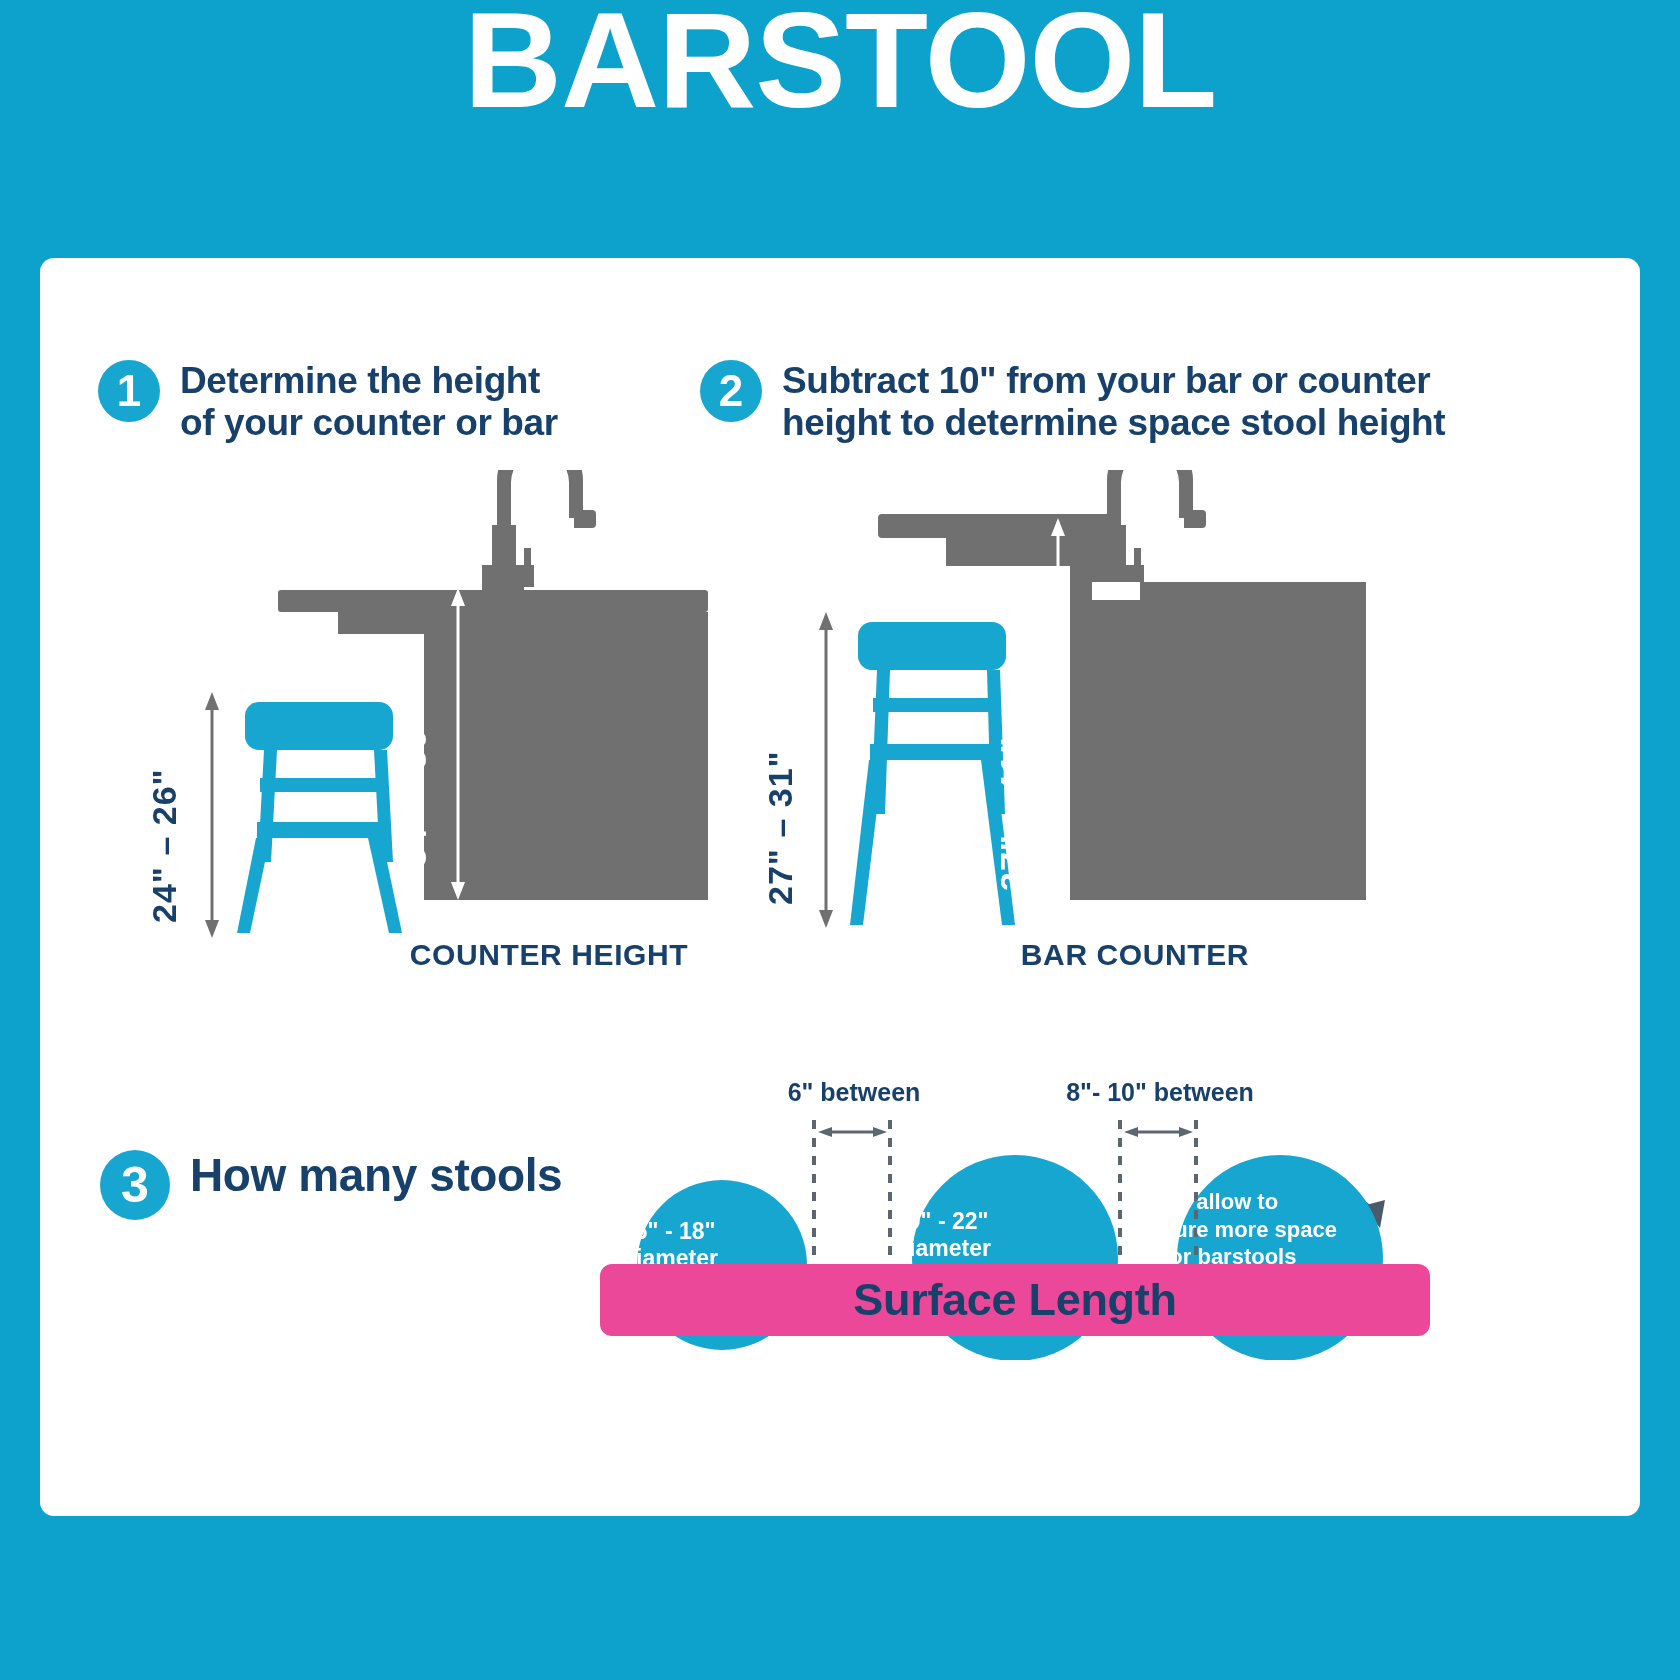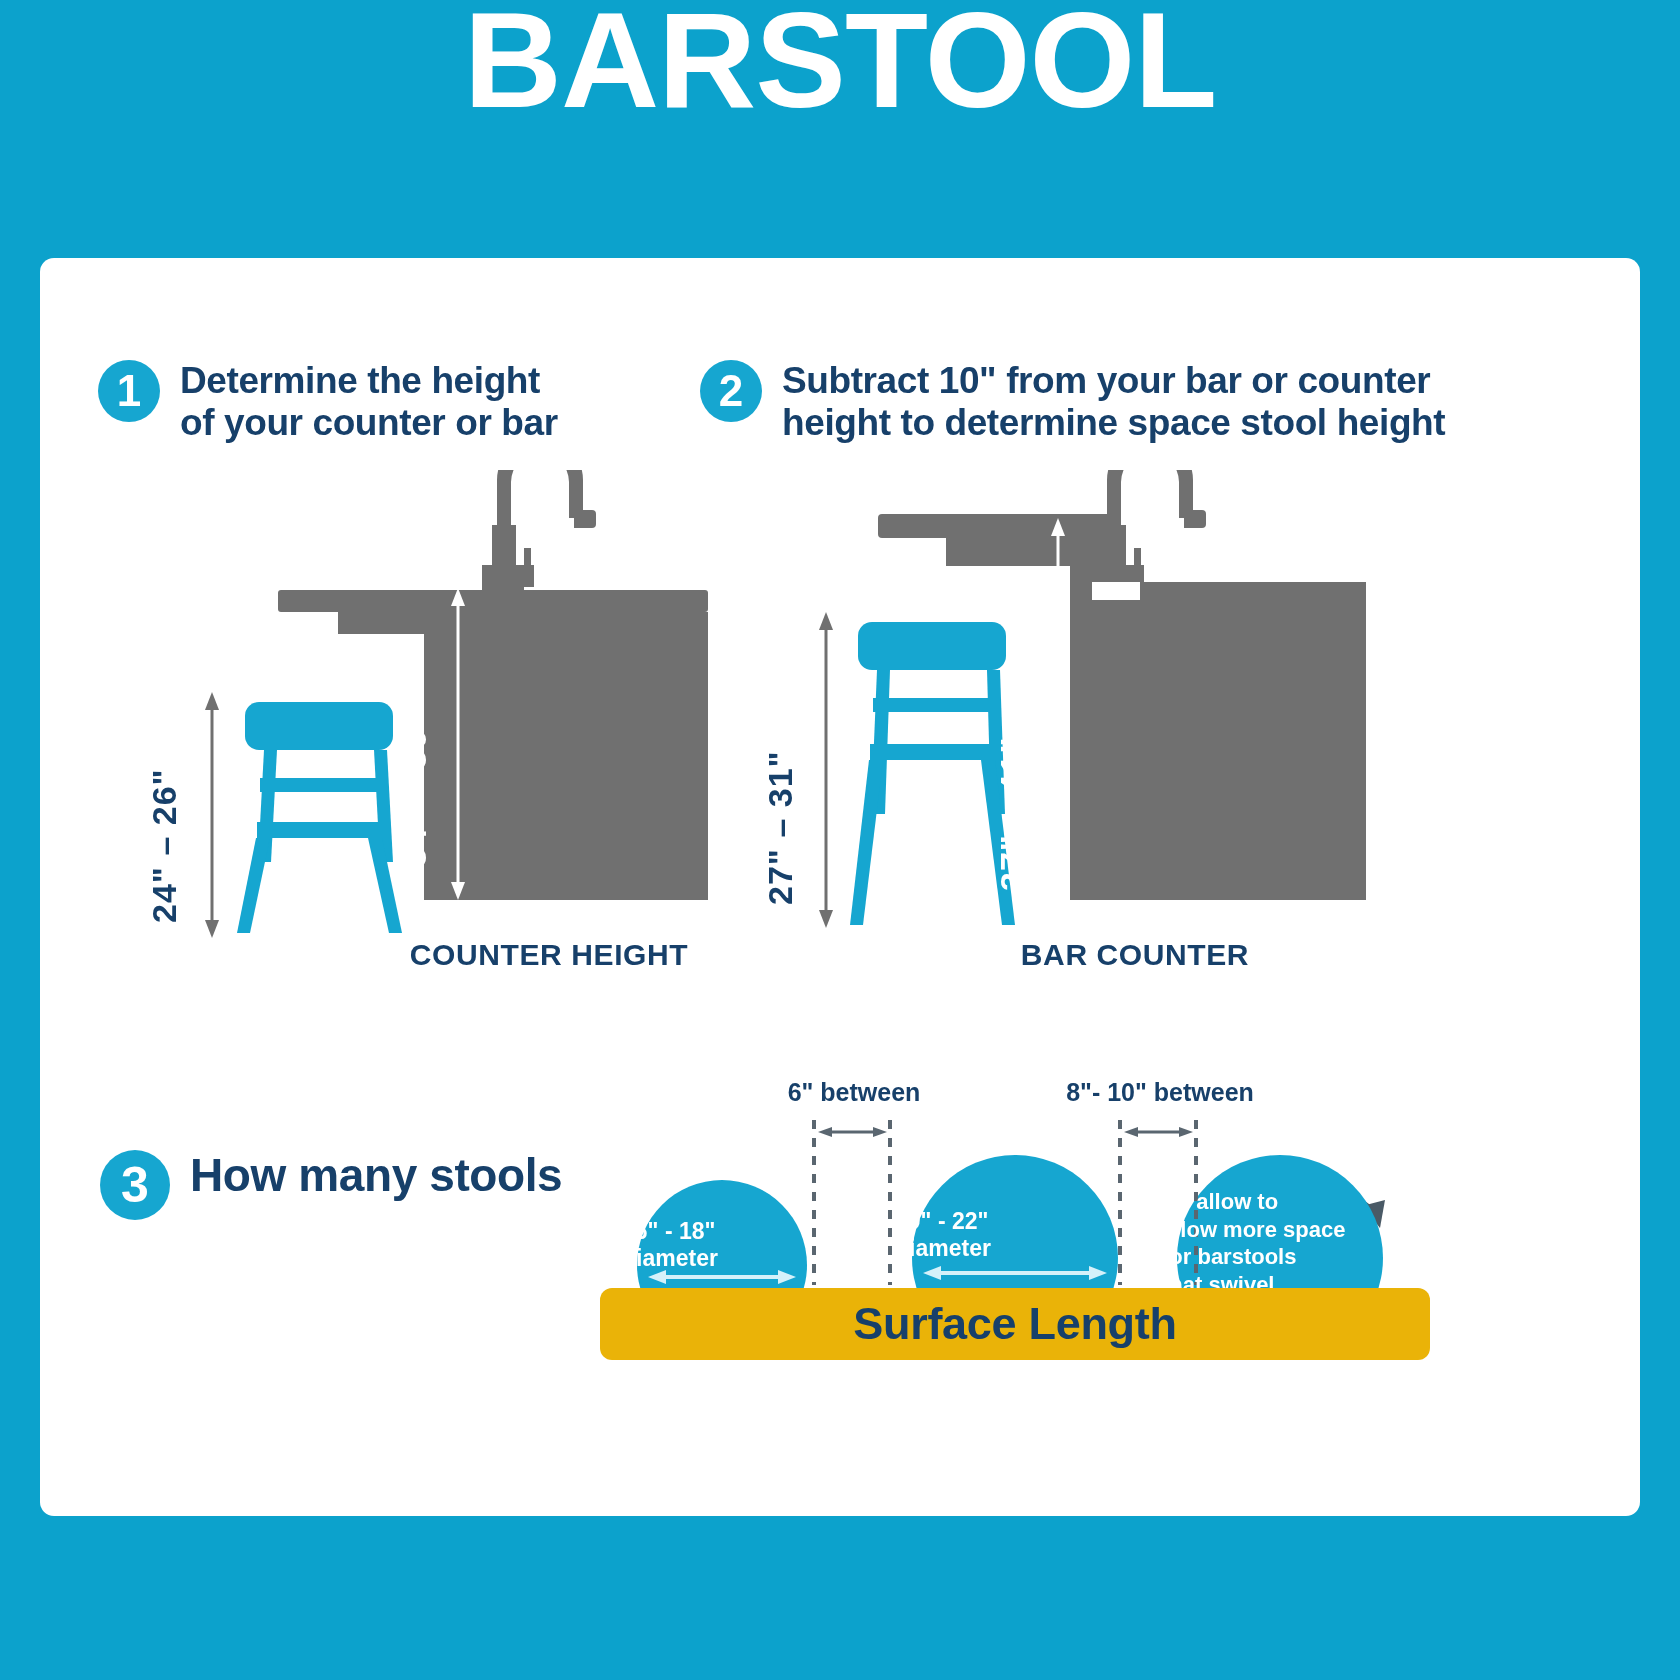--- a/index.html
+++ b/index.html
@@ -75,22 +75,22 @@
     position:absolute;left:0;width:100%;
     font-size:23px;font-weight:bold;line-height:1.18;
     color:#ffffff;
   }
   .circle-text.small{font-size:22px;line-height:1.25;}
   .between-label{
     position:absolute;color:#17406A;font-weight:bold;
     font-size:25px;white-space:nowrap;text-align:center;
   }
   .surface-bar{
-    position:absolute;background:#eab308;border-radius:12px;
-    color:#17406A;font-weight:bold;text-align:center;margin-top:24px;
+    position:absolute;background:#ec4899;border-radius:12px;
+    color:#17406A;font-weight:bold;text-align:center;
   }
   .surface-bar span{font-size:45px;line-height:72px;letter-spacing:-0.3px;}
 </style>
 </head>
 <body>
 
 <div class="page">
 
   <div class="header">
     <div class="title-main">BARSTOOL</div>
@@ -276,21 +276,21 @@
       <div>diameter</div>
     </div>
 
     <div class="circle-text" style="left:305px;top:148px;width:240px;">
       <div>19" - 22"</div>
       <div>diameter</div>
     </div>
 
     <div class="circle-text small" style="left:572px;top:128px;width:236px;">
       <div>Be allow to</div>
-      <div>allow more space</div>
+      <div>sure more space</div>
       <div>for barstools</div>
       <div>that swivel</div>
     </div>
 
     
     <div class="between-label" style="left:174px;top:18px;width:180px;">6" between</div>
     <div class="between-label" style="left:450px;top:18px;width:240px;">8"- 10" between</div>
   </div>
 
   <div class="surface-bar" style="left:600px;top:1264px;width:830px;height:72px;">

